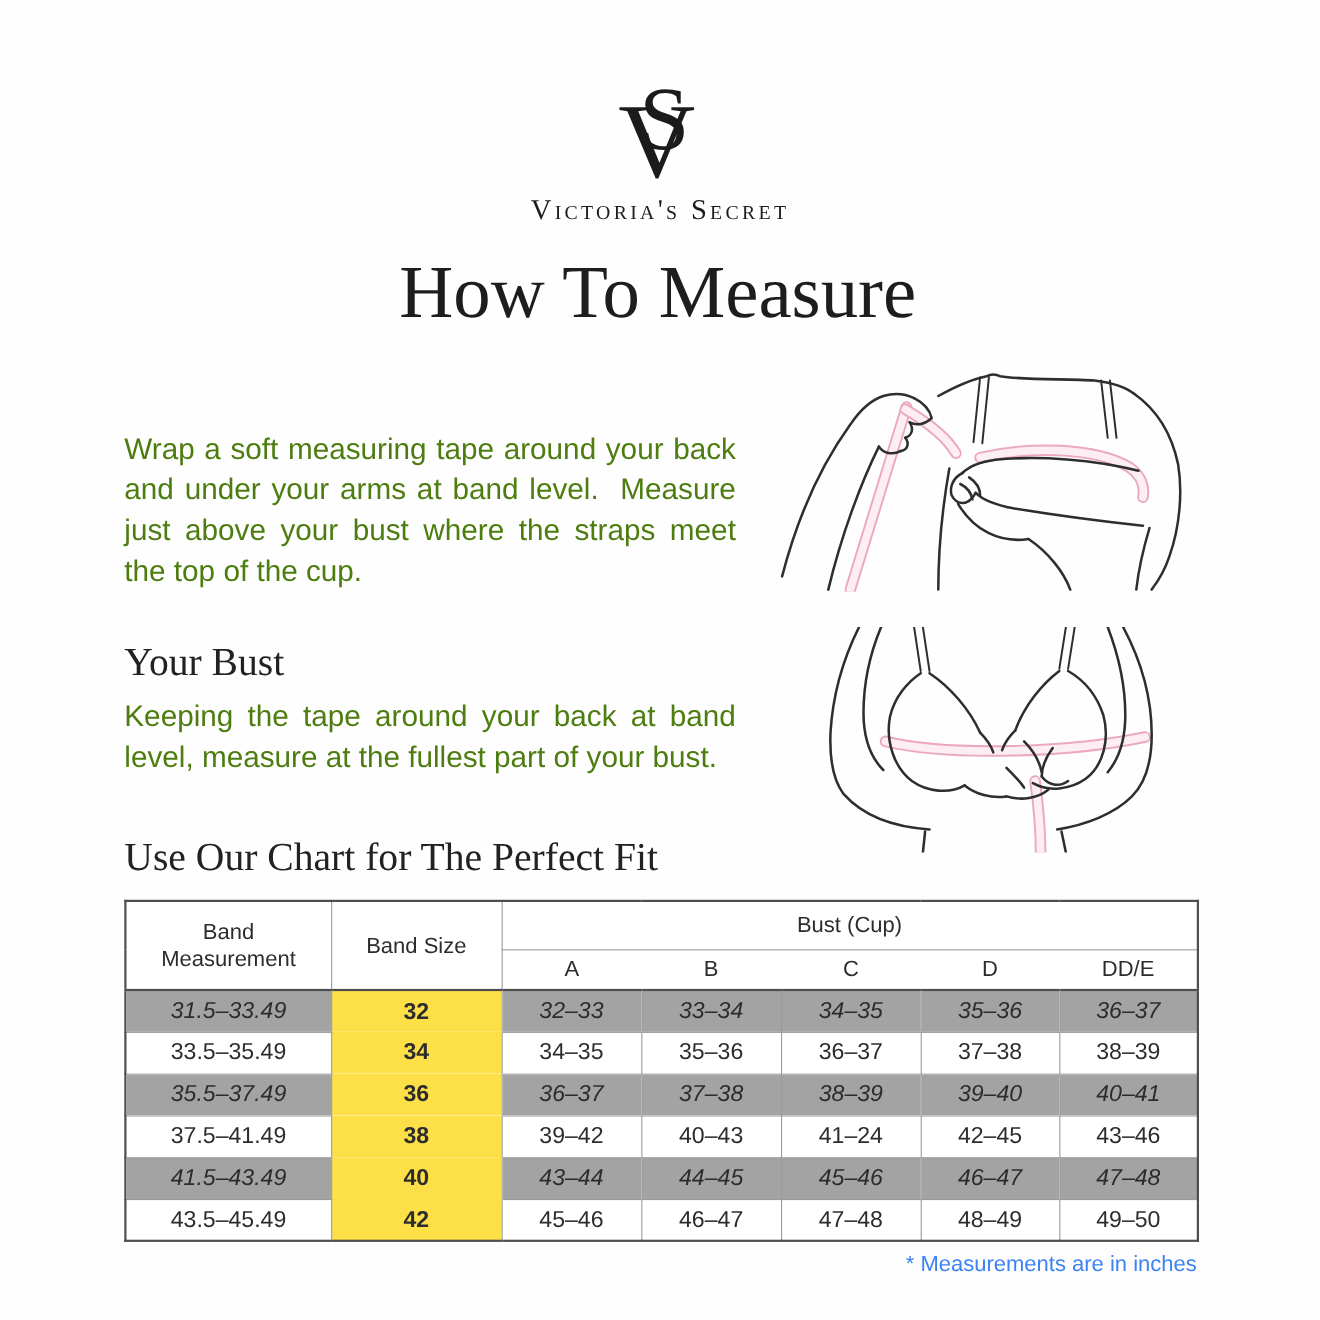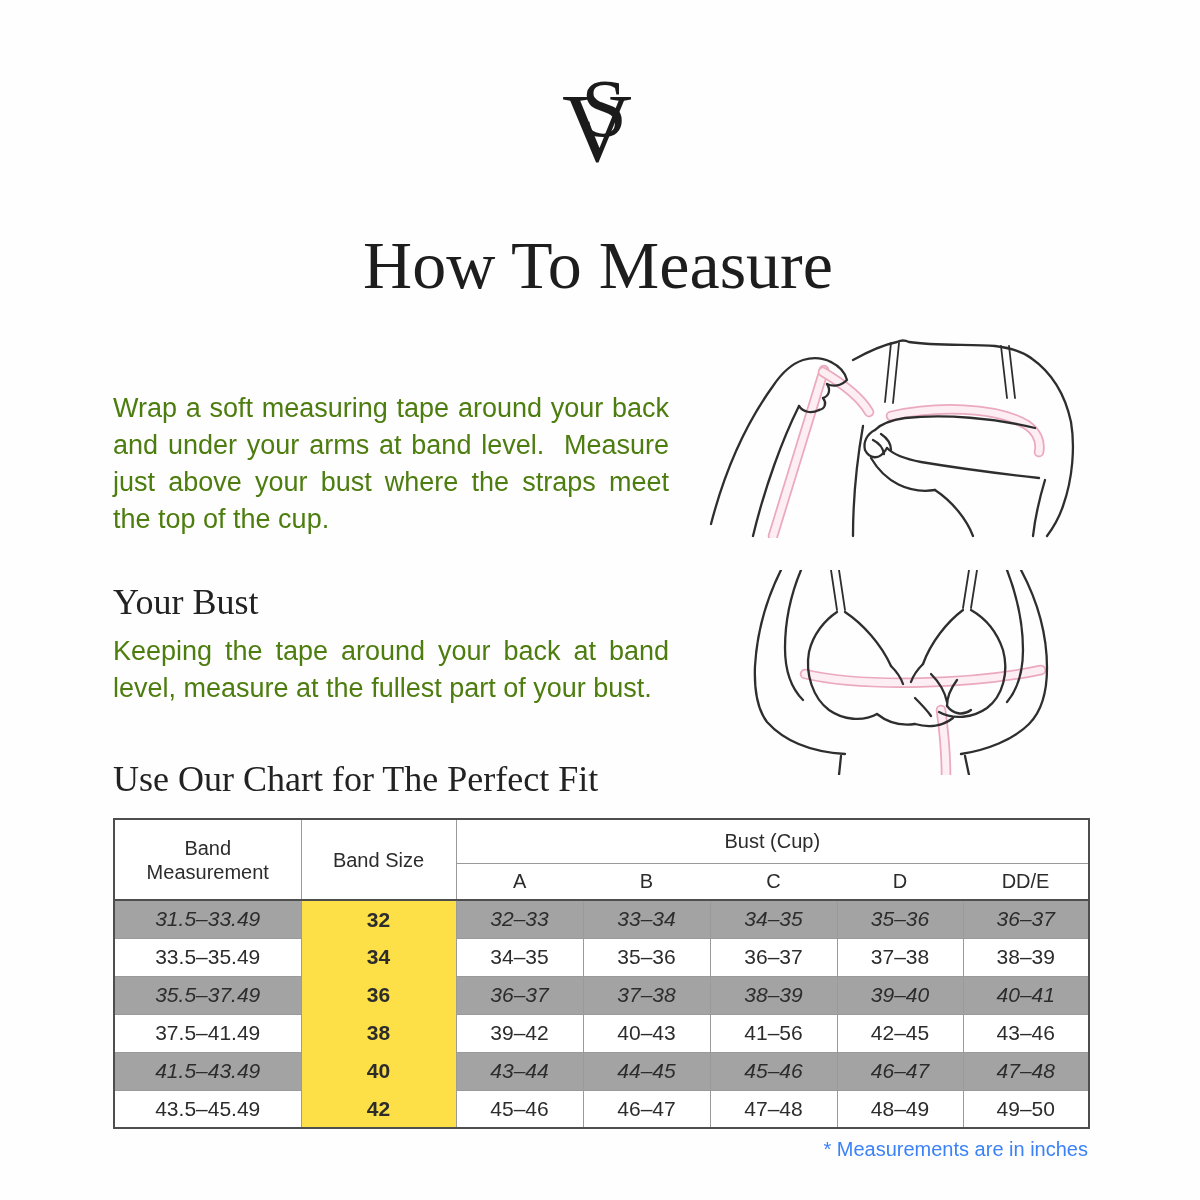--- a/index.html
+++ b/index.html
@@ -72,20 +72,21 @@
 </head>
 <body>
 
 <div class="page">
 
   <svg class="logo" viewBox="0 0 120 115">
     <text x="64" y="76" font-family="Liberation Serif, serif" font-size="82" text-anchor="middle" fill="#1b1b1b">S</text>
     <text x="57" y="101" font-family="Liberation Serif, serif" font-size="97" text-anchor="middle" fill="#1b1b1b">V</text>
   </svg>
 
+  <div class="wordmark">Victoria's Secret</div>
 
   <h1 class="page-title">How To Measure</h1>
 
   <p class="sec-body p-band">Wrap a soft measuring tape around your back and under your arms at band level.  Measure just above your bust where the straps meet the top of the cup.</p>
 
   <div class="illus il-band">
     <svg viewBox="0 0 425 208">
       <g>
         <path class="tape-under" d="M129,40 L78,206"></path>
         <path class="tape-over" d="M129,40 L78,206"></path>
@@ -215,21 +216,21 @@
             <td class="plain-cell">37–38</td>
             <td class="plain-cell">38–39</td>
             <td class="plain-cell">39–40</td>
             <td class="plain-cell">40–41</td>
           </tr>
           <tr class="data-row plain">
             <td class="plain-cell">37.5–41.49</td>
             <td class="band">38</td>
             <td class="plain-cell">39–42</td>
             <td class="plain-cell">40–43</td>
-            <td class="plain-cell">41–56</td>
+            <td class="plain-cell">41–24</td>
             <td class="plain-cell">42–45</td>
             <td class="plain-cell">43–46</td>
           </tr>
           <tr class="data-row shaded">
             <td class="plain-cell">41.5–43.49</td>
             <td class="band">40</td>
             <td class="plain-cell">43–44</td>
             <td class="plain-cell">44–45</td>
             <td class="plain-cell">45–46</td>
             <td class="plain-cell">46–47</td>

